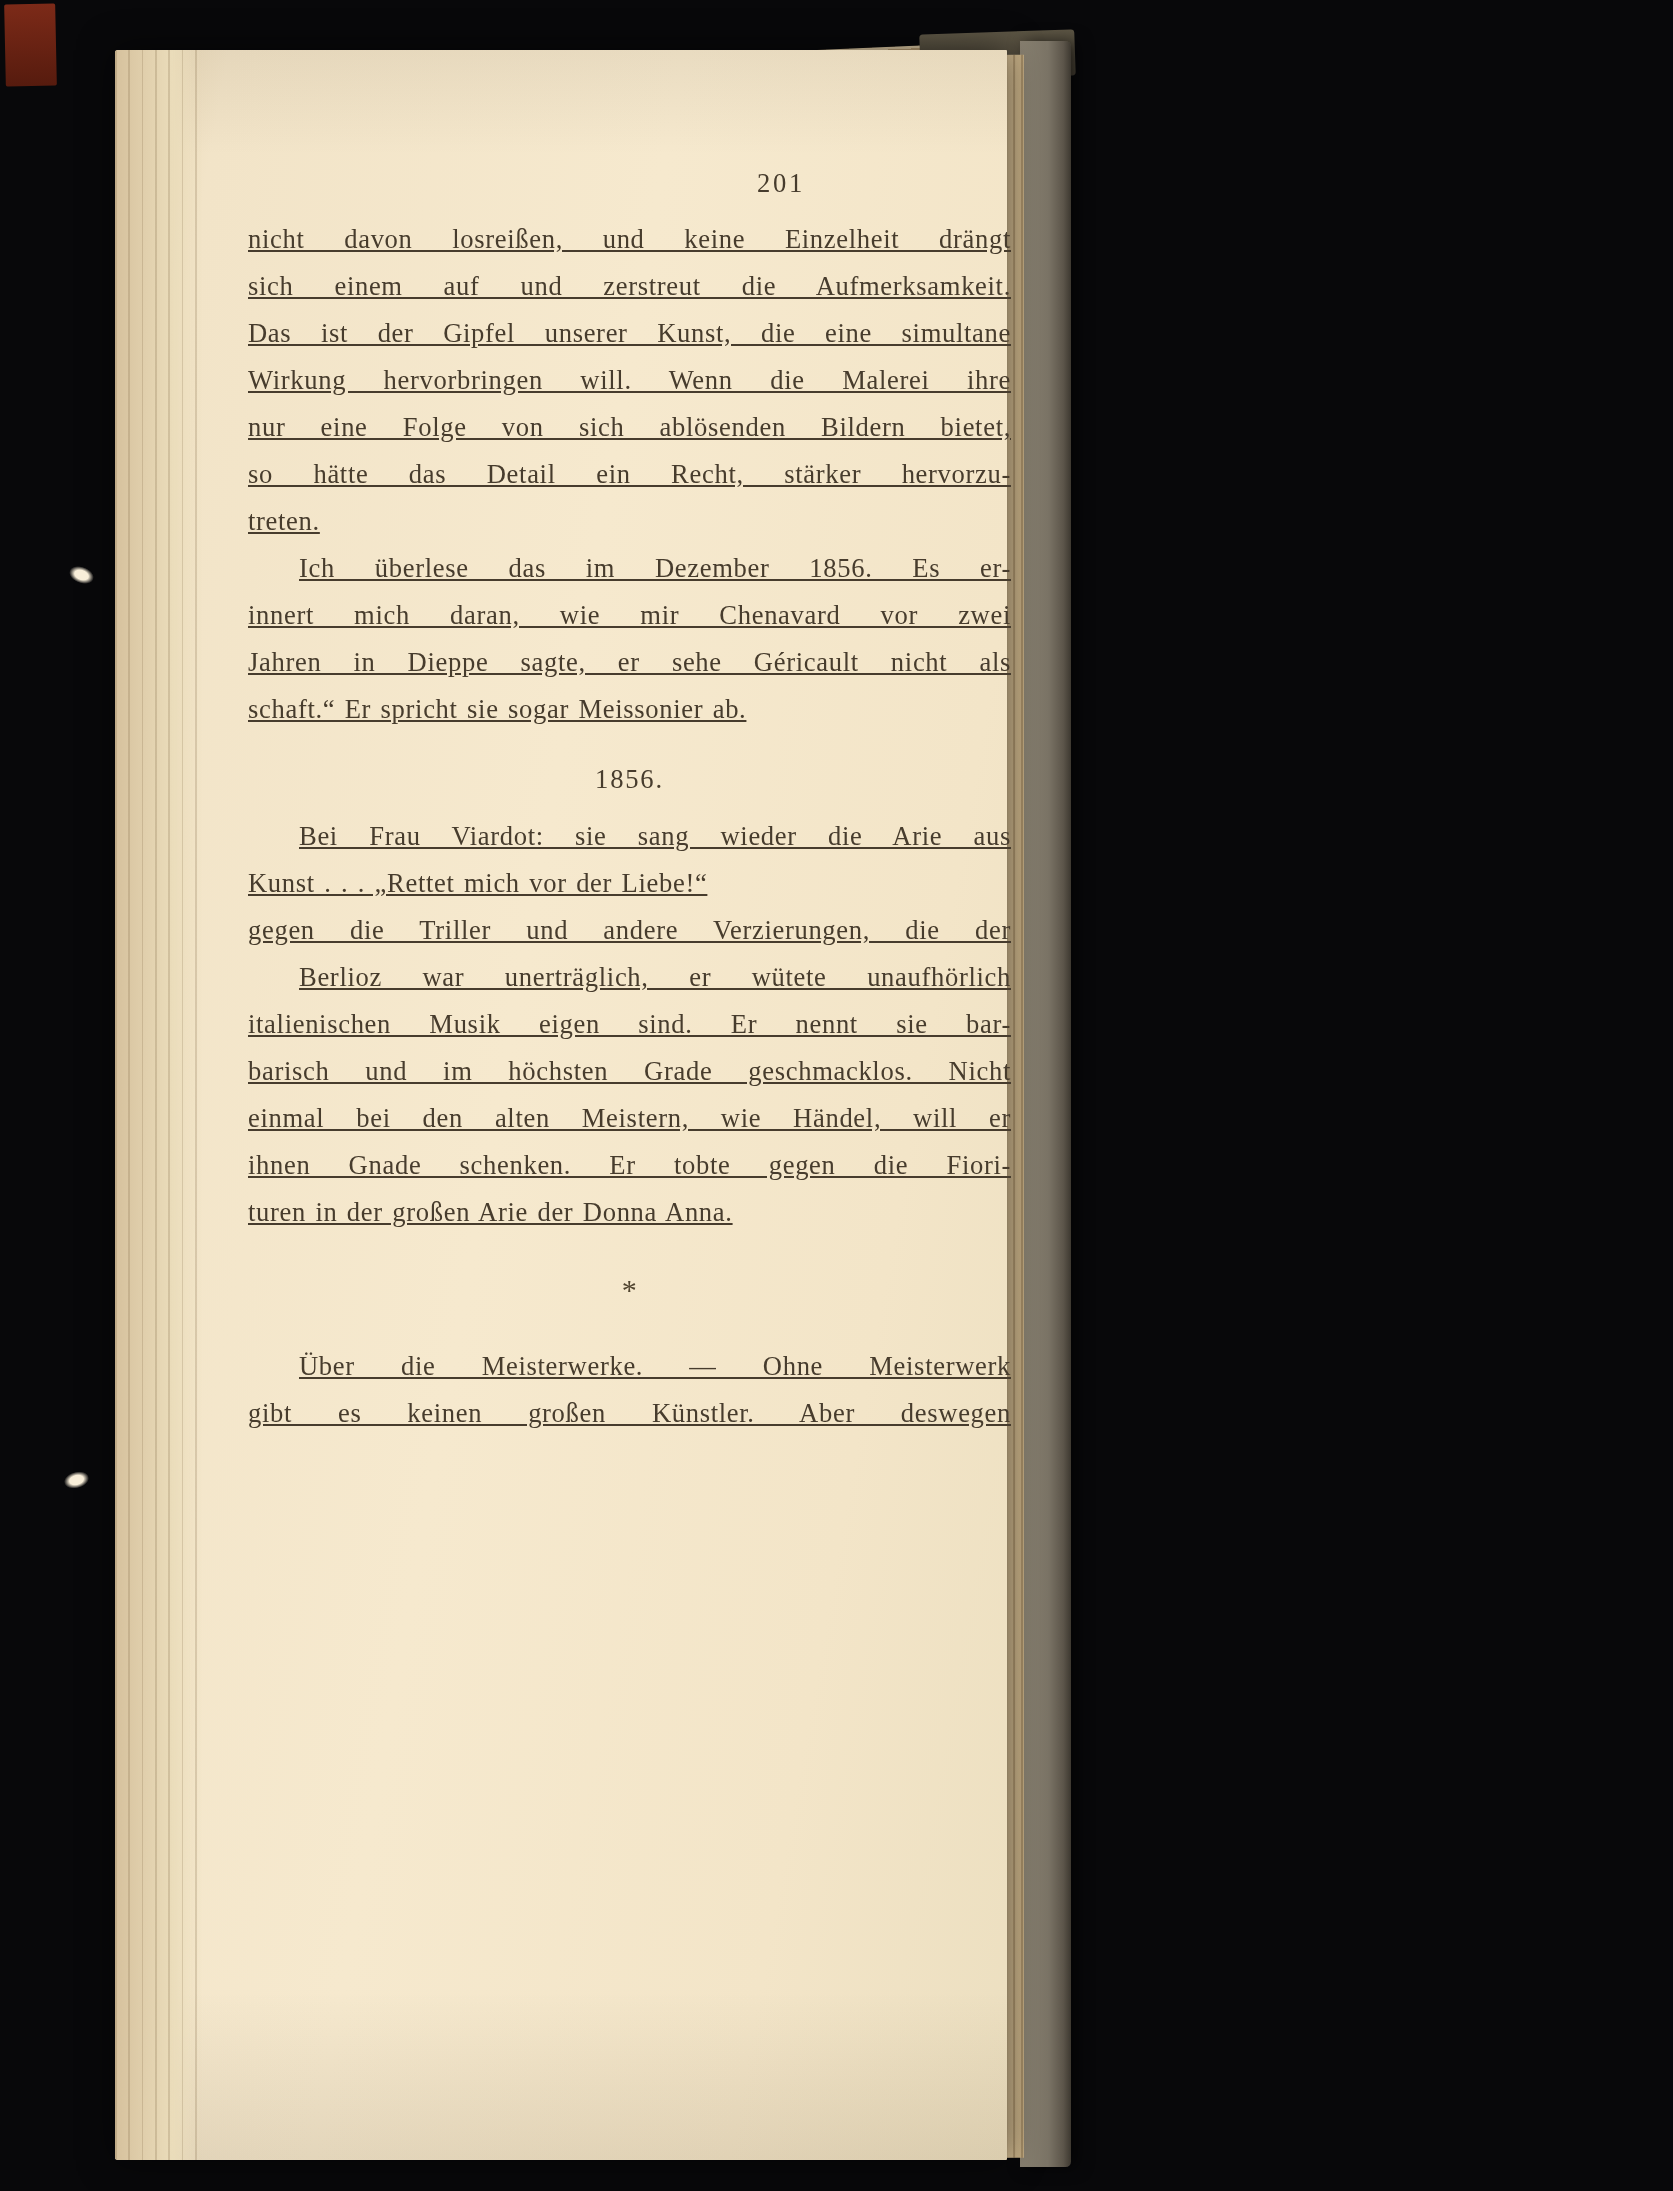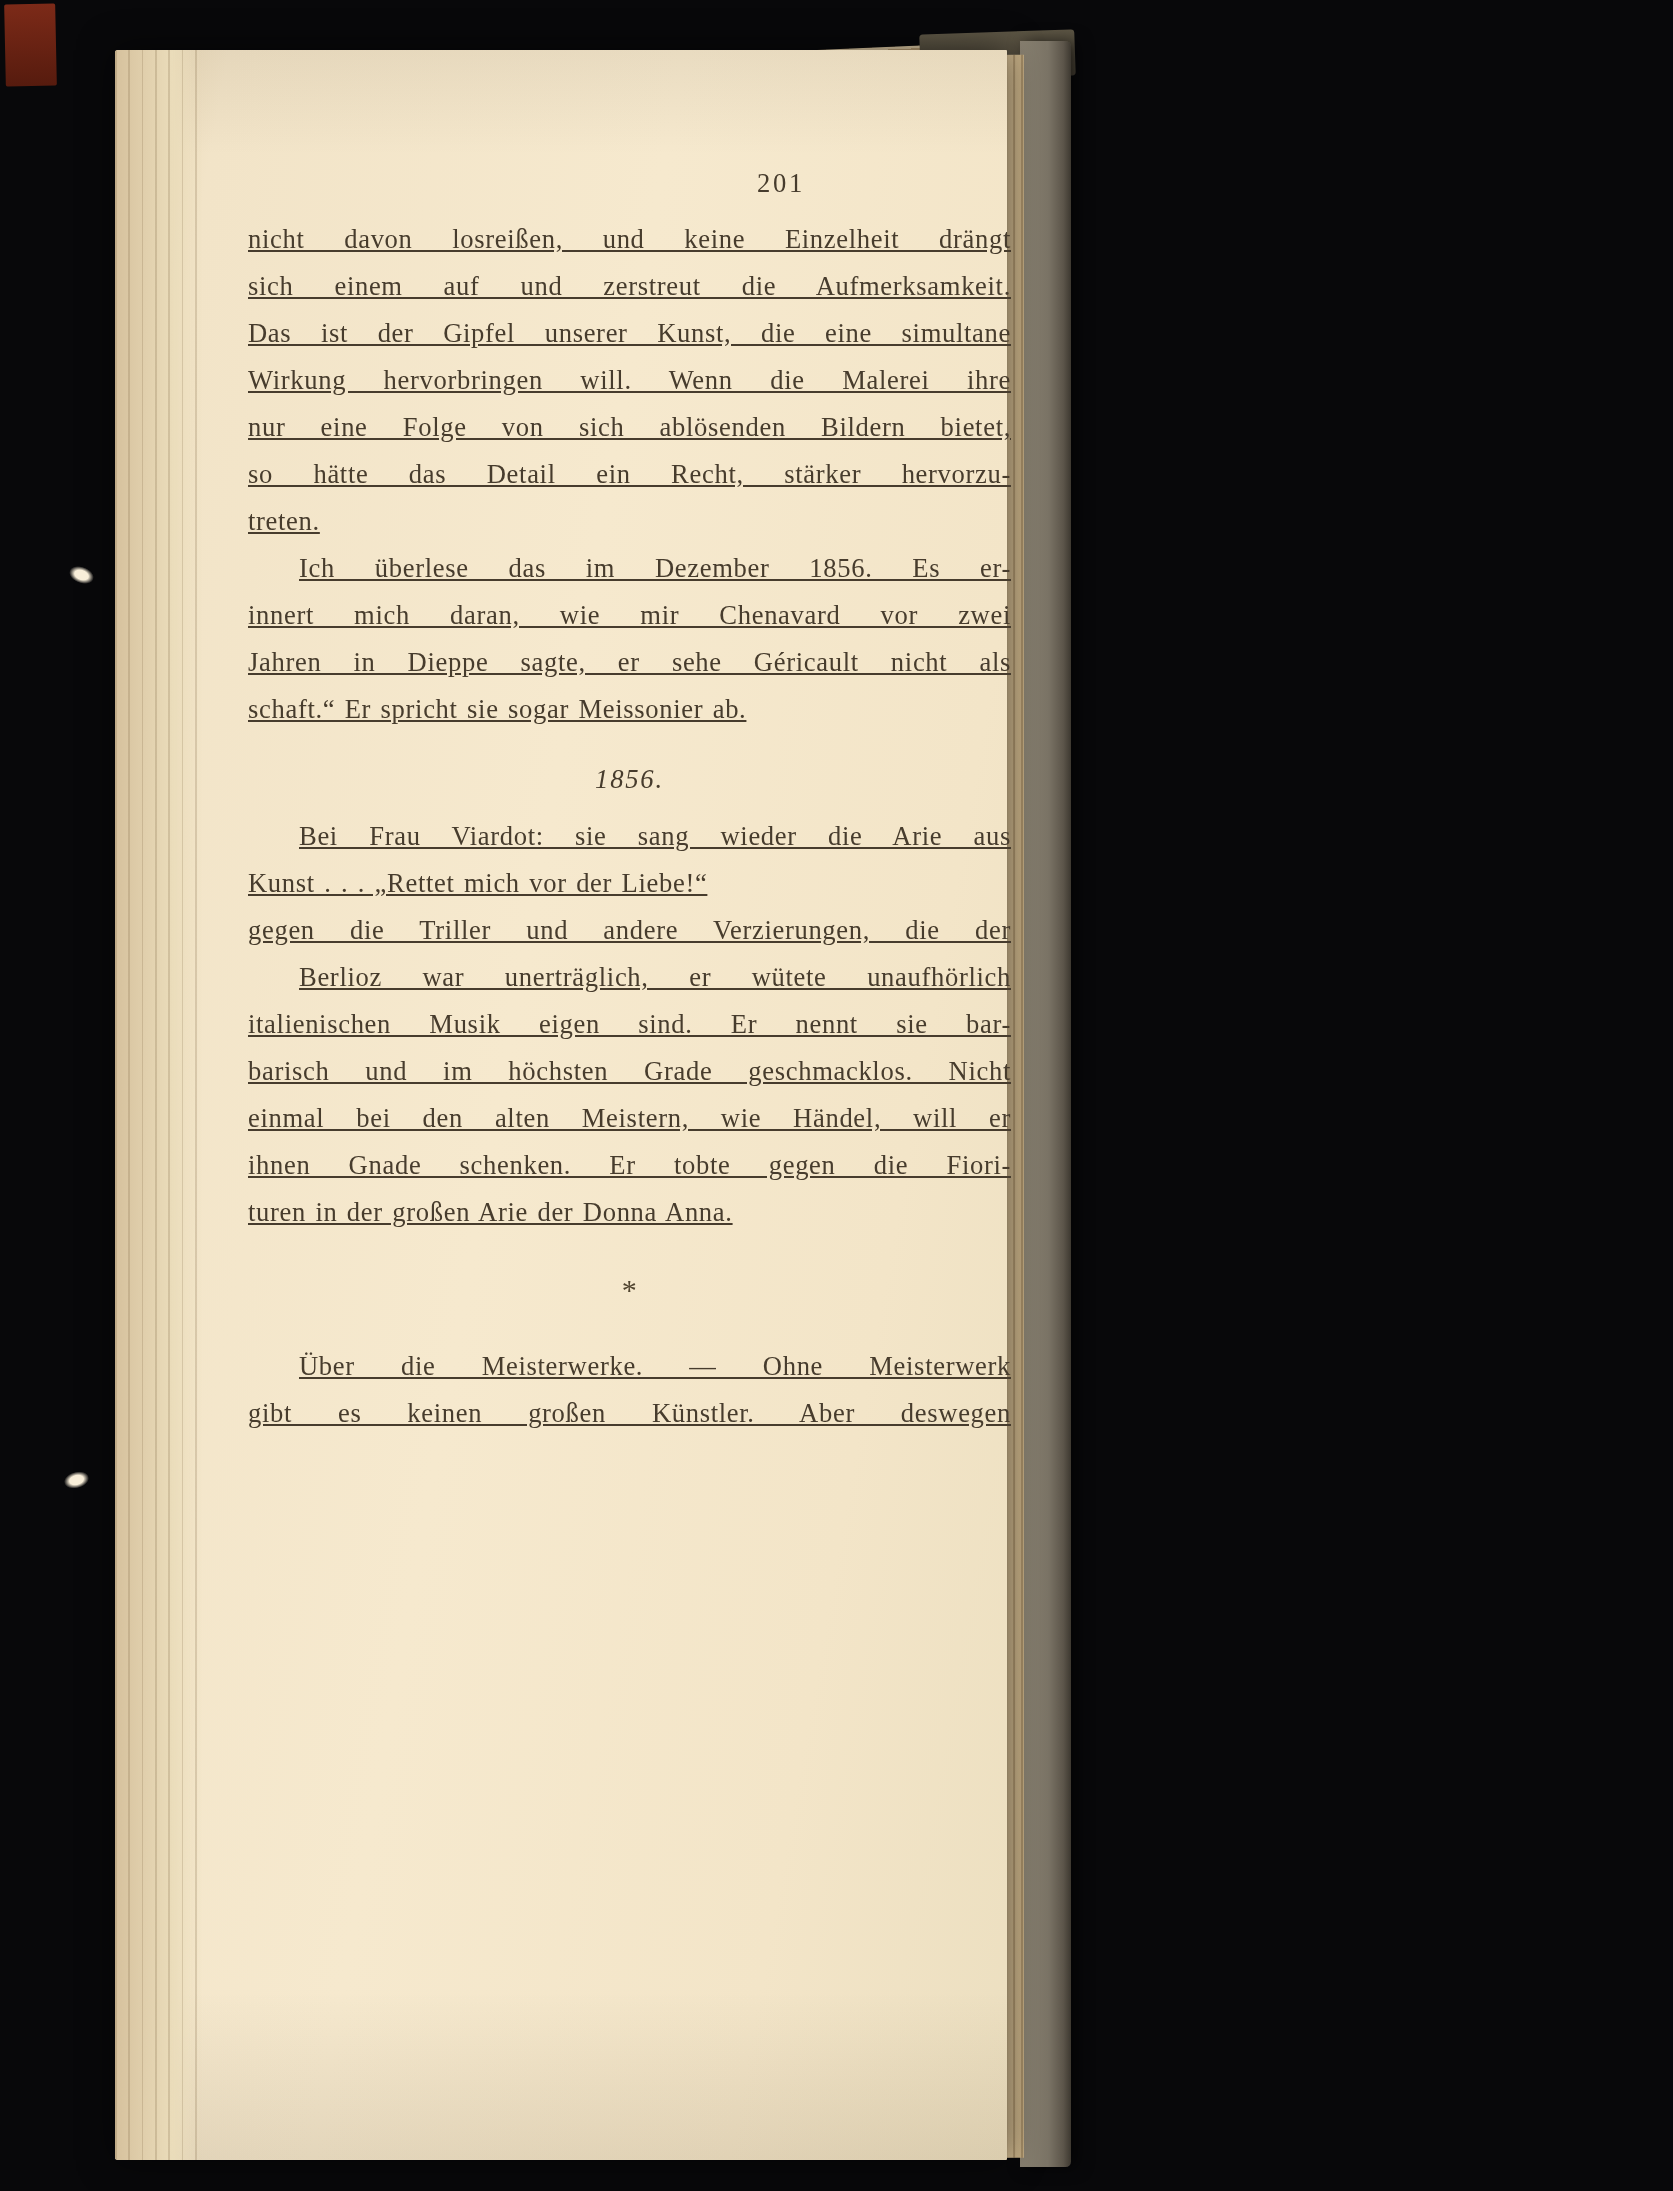--- a/index.html
+++ b/index.html
@@ -82,21 +82,20 @@
     margin-bottom: 8.9px;
   }
   .paragraph { margin: 0; text-decoration: underline; }
   .line { text-align: justify; text-align-last: justify; }
   .line.last { text-align-last: left; }
   .line.indent { text-indent: 51px; }
   .heading {
     text-align: center;
     margin: 23px 0 10.6px 0;
     letter-spacing: 1.8px;
-    font-style: italic;
   }
   .separator {
     text-align: center;
     margin: 30px 0 30px 0;
     font-size: 30px;
     line-height: 47px;
     color: #50442f;
   }
 </style>
 </head>

